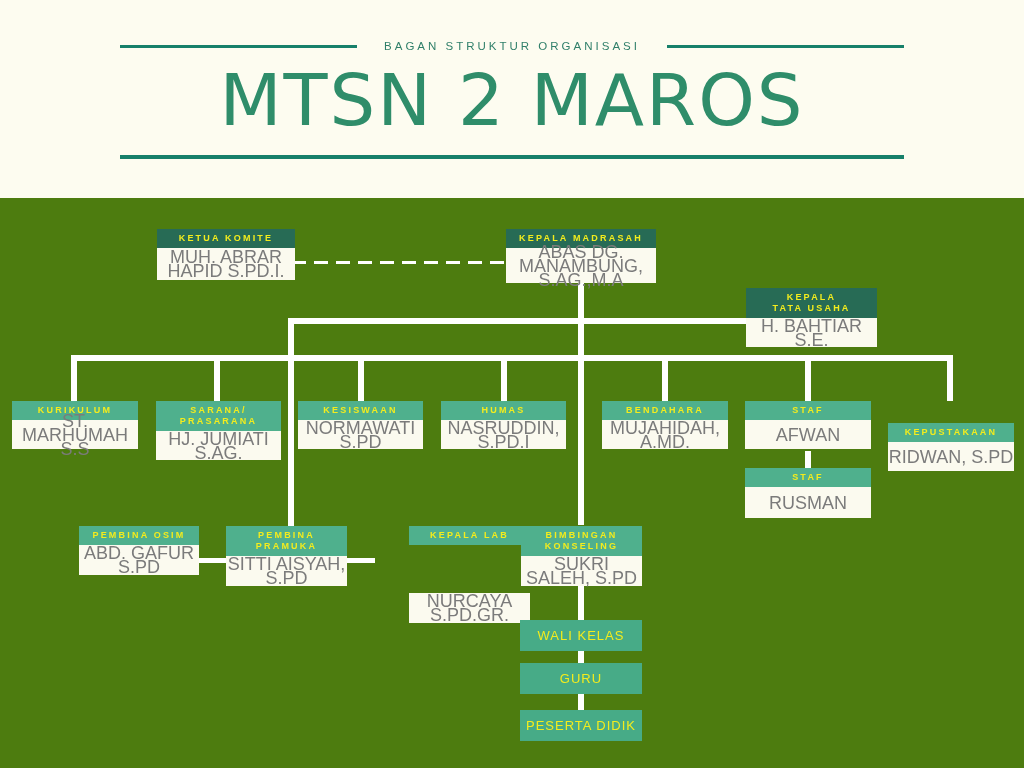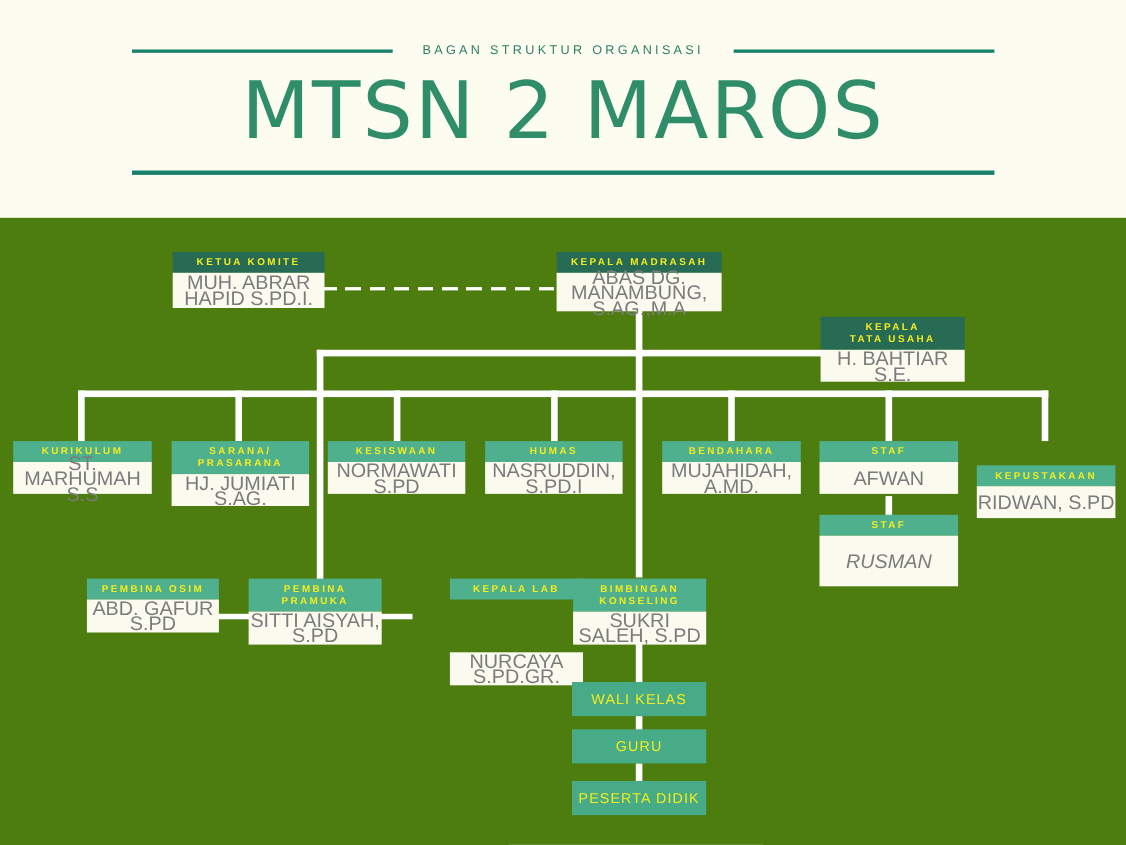--- a/index.html
+++ b/index.html
@@ -155,21 +155,21 @@
       <div class="bd" style="height:29px;">AFWAN</div>
     </div>
 
     <div class="node light" style="left:888px;top:203px;width:126px;margin-top:22px;">
       <div class="hd">KEPUSTAKAAN</div>
       <div class="bd" style="height:29px;">RIDWAN, S.PD</div>
     </div>
 
     <div class="node light" style="left:745px;top:270px;width:126px;">
       <div class="hd">STAF</div>
-      <div class="bd" style="height:46px;font-style:italic;">RUSMAN</div>
+      <div class="bd" style="height:31px;">RUSMAN</div>
     </div>
 
     <div class="node light" style="left:79px;top:328px;width:120px;">
       <div class="hd">PEMBINA OSIM</div>
       <div class="bd" style="height:30px;">ABD. GAFUR S.PD</div>
     </div>
 
     <div class="node light" style="left:226px;top:328px;width:121px;">
       <div class="hd">PEMBINA
 PRAMUKA</div>

